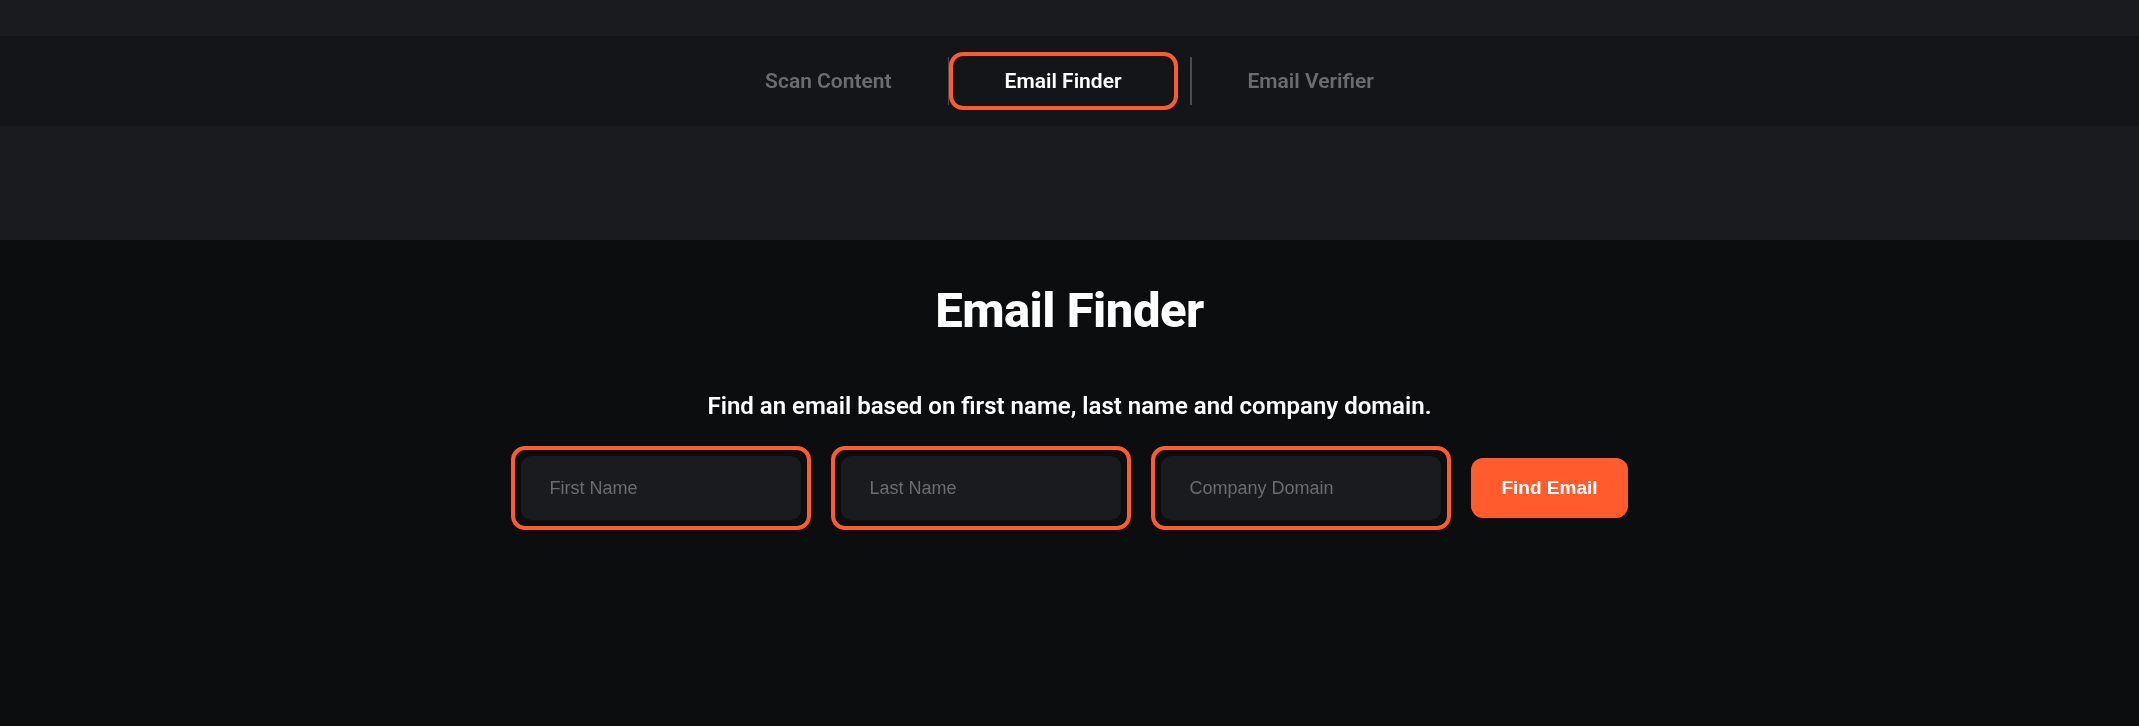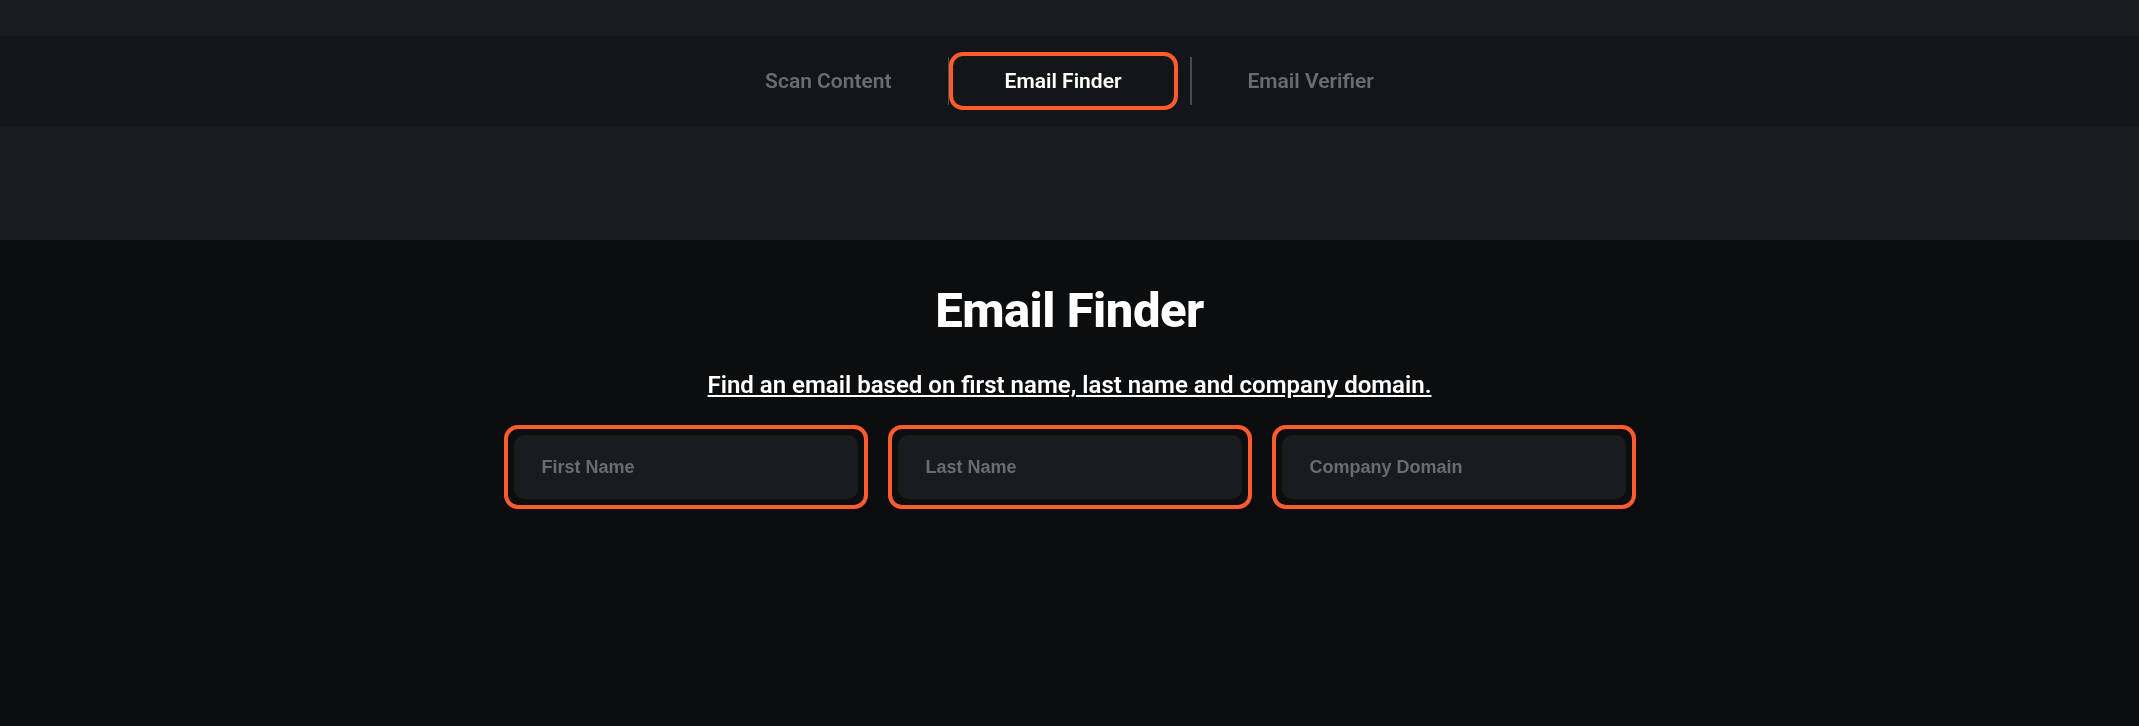--- a/index.html
+++ b/index.html
@@ -65,48 +65,46 @@
     .heading {
       font-size: 49px;
       font-weight: 800;
       color: #ffffff;
       letter-spacing: -0.5px;
     }
     .subheading {
       font-size: 24px;
       font-weight: 600;
       color: #ffffff;
-      margin-top: 32px;
-      text-decoration: underline;
+      margin-top: 53px;
     }
     .form-row {
       display: flex;
       justify-content: center;
       align-items: center;
       gap: 20px;
       margin-top: 26px;
       padding: 0 120px;
     }
     .input-wrap {
       border: 4px solid #ff5c2e;
       border-radius: 14px;
       padding: 6px;
       flex: 0 0 auto;
     }
     .text-input {
-      width: 344px;
+      width: 280px;
       height: 64px;
       background: #1a1b1e;
       border: none;
       border-radius: 10px;
       padding: 12px 28px;
       font-size: 18px;
       color: #ffffff;
       outline: none;
-      font-weight: bold;
     }
     .text-input::placeholder {
       color: #6b6c70;
     }
     .submit-button {
       background: #ff5c2e;
       color: #ffffff;
       border: none;
       border-radius: 12px;
       height: 60px;
@@ -142,14 +140,15 @@
   <div class="form-row">
     <div class="input-wrap">
       <input class="text-input" type="text" placeholder="First Name" style="">
     </div>
     <div class="input-wrap">
       <input class="text-input" type="text" placeholder="Last Name" style="">
     </div>
     <div class="input-wrap">
       <input class="text-input" type="text" placeholder="Company Domain" style="">
     </div>
+    <button class="submit-button">Find Email</button>
   </div>
 </main>
 
 </body></html>

